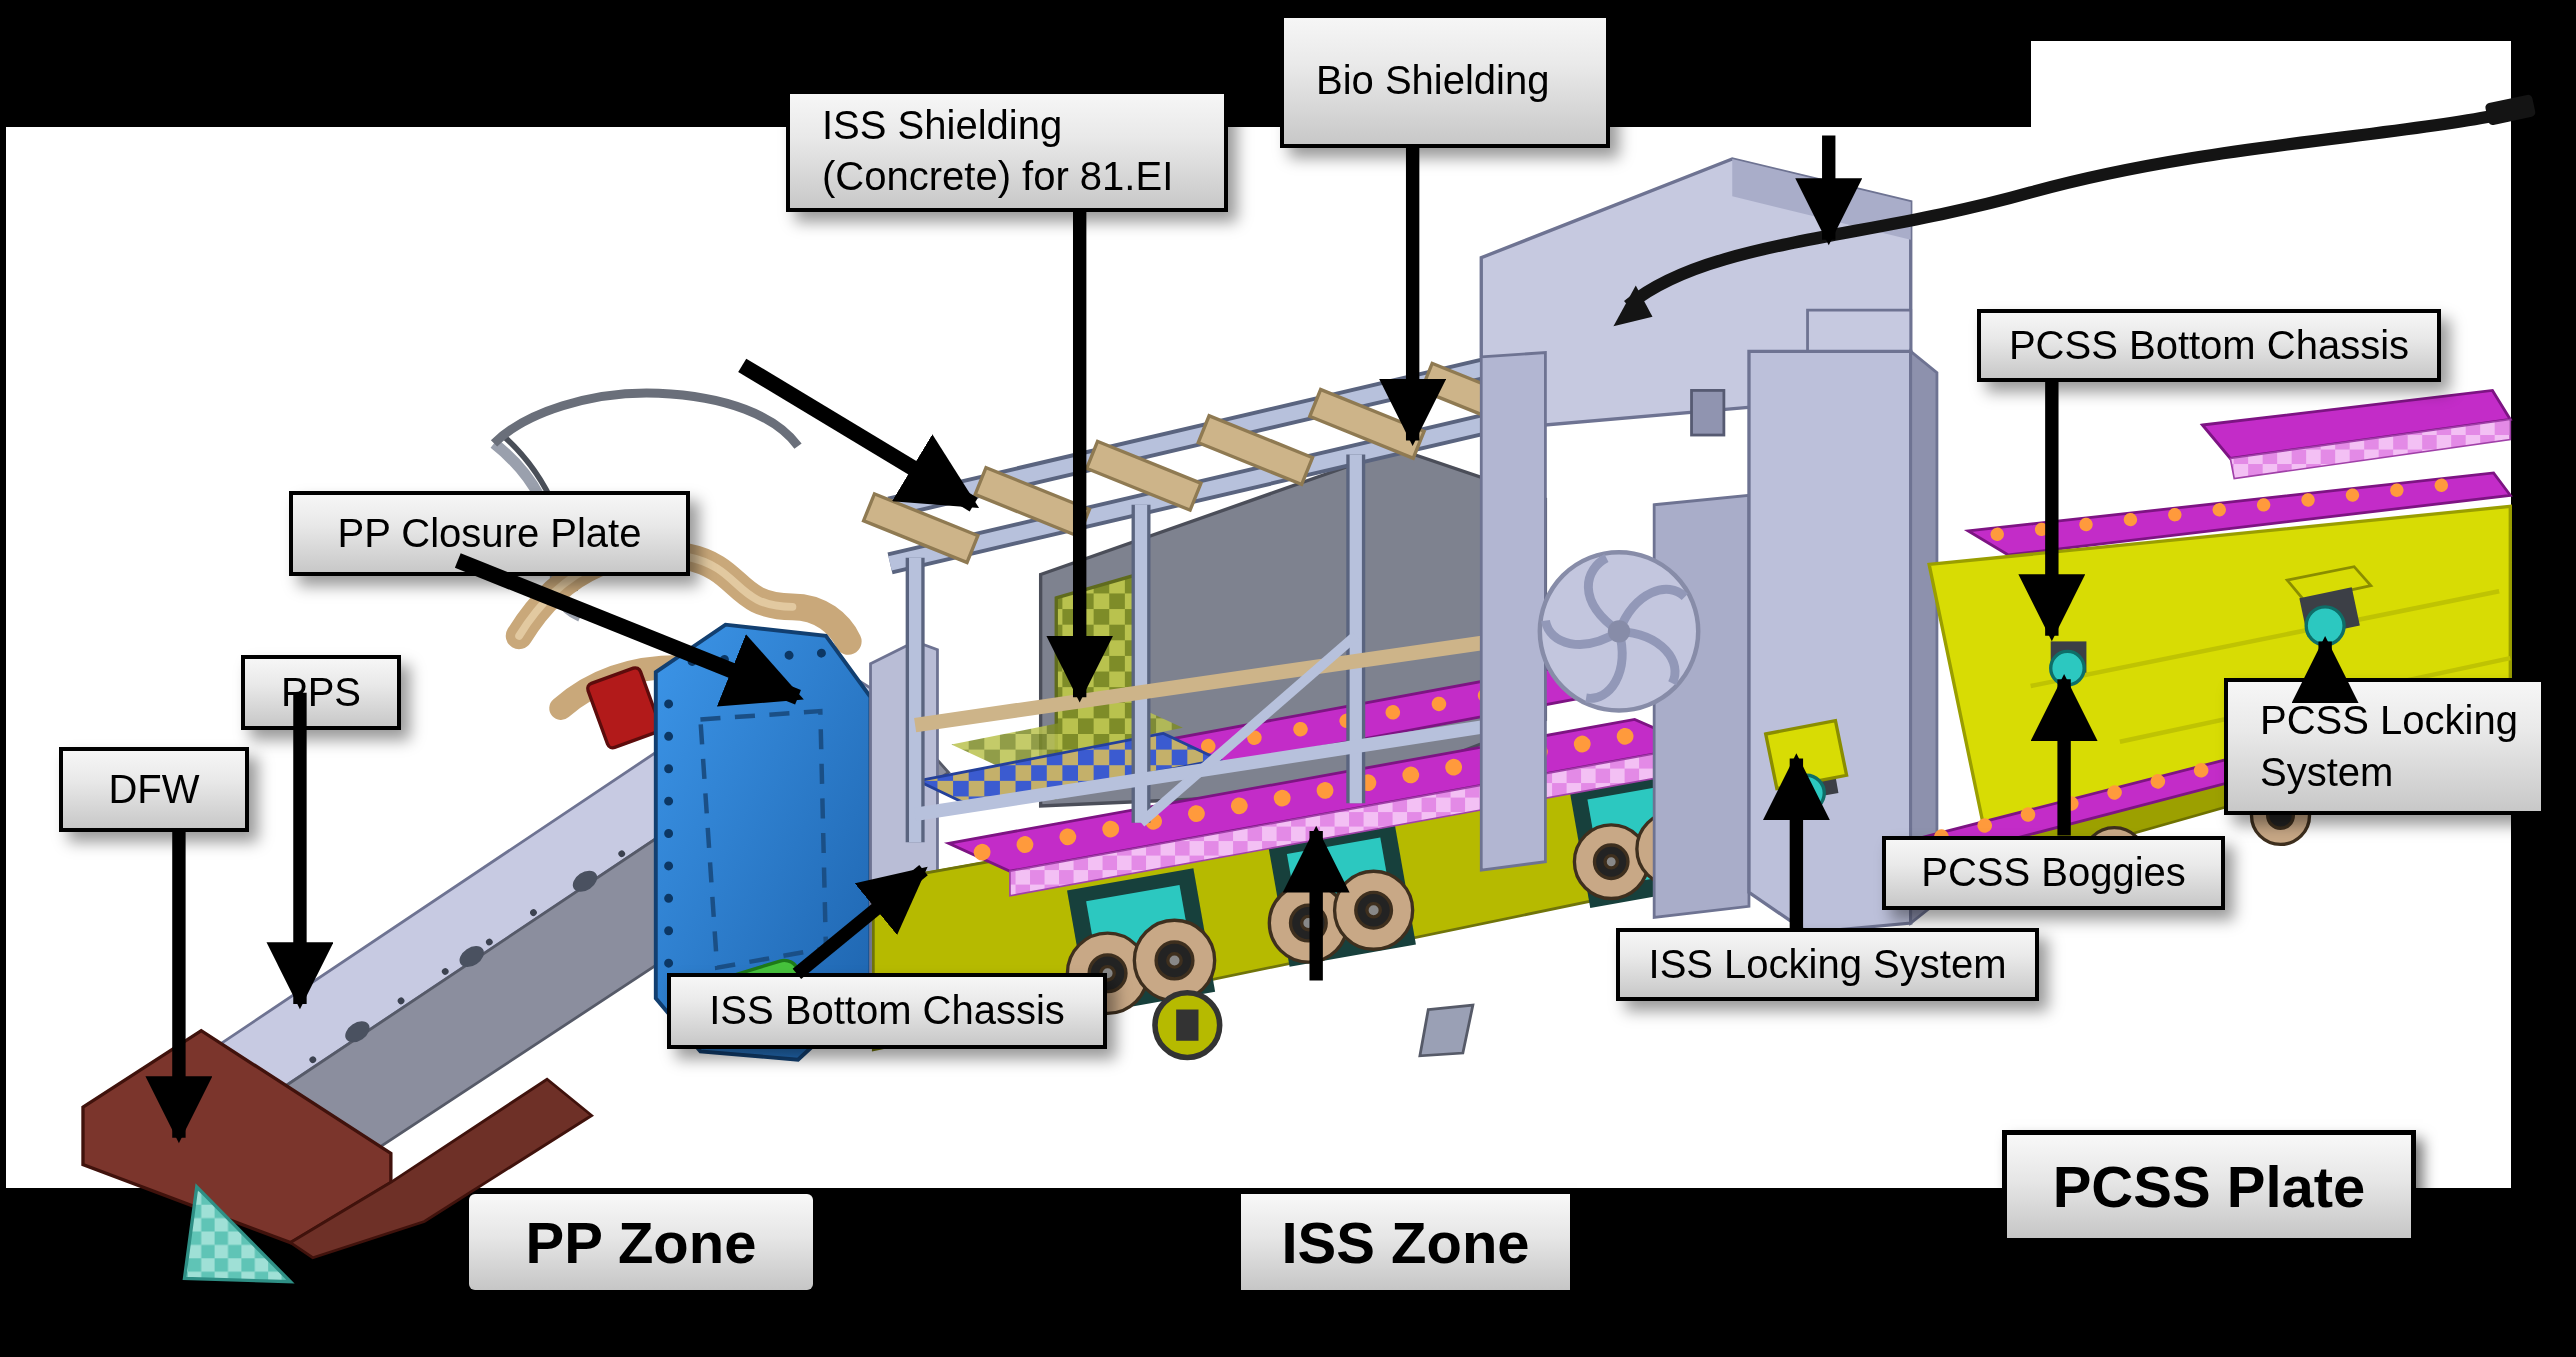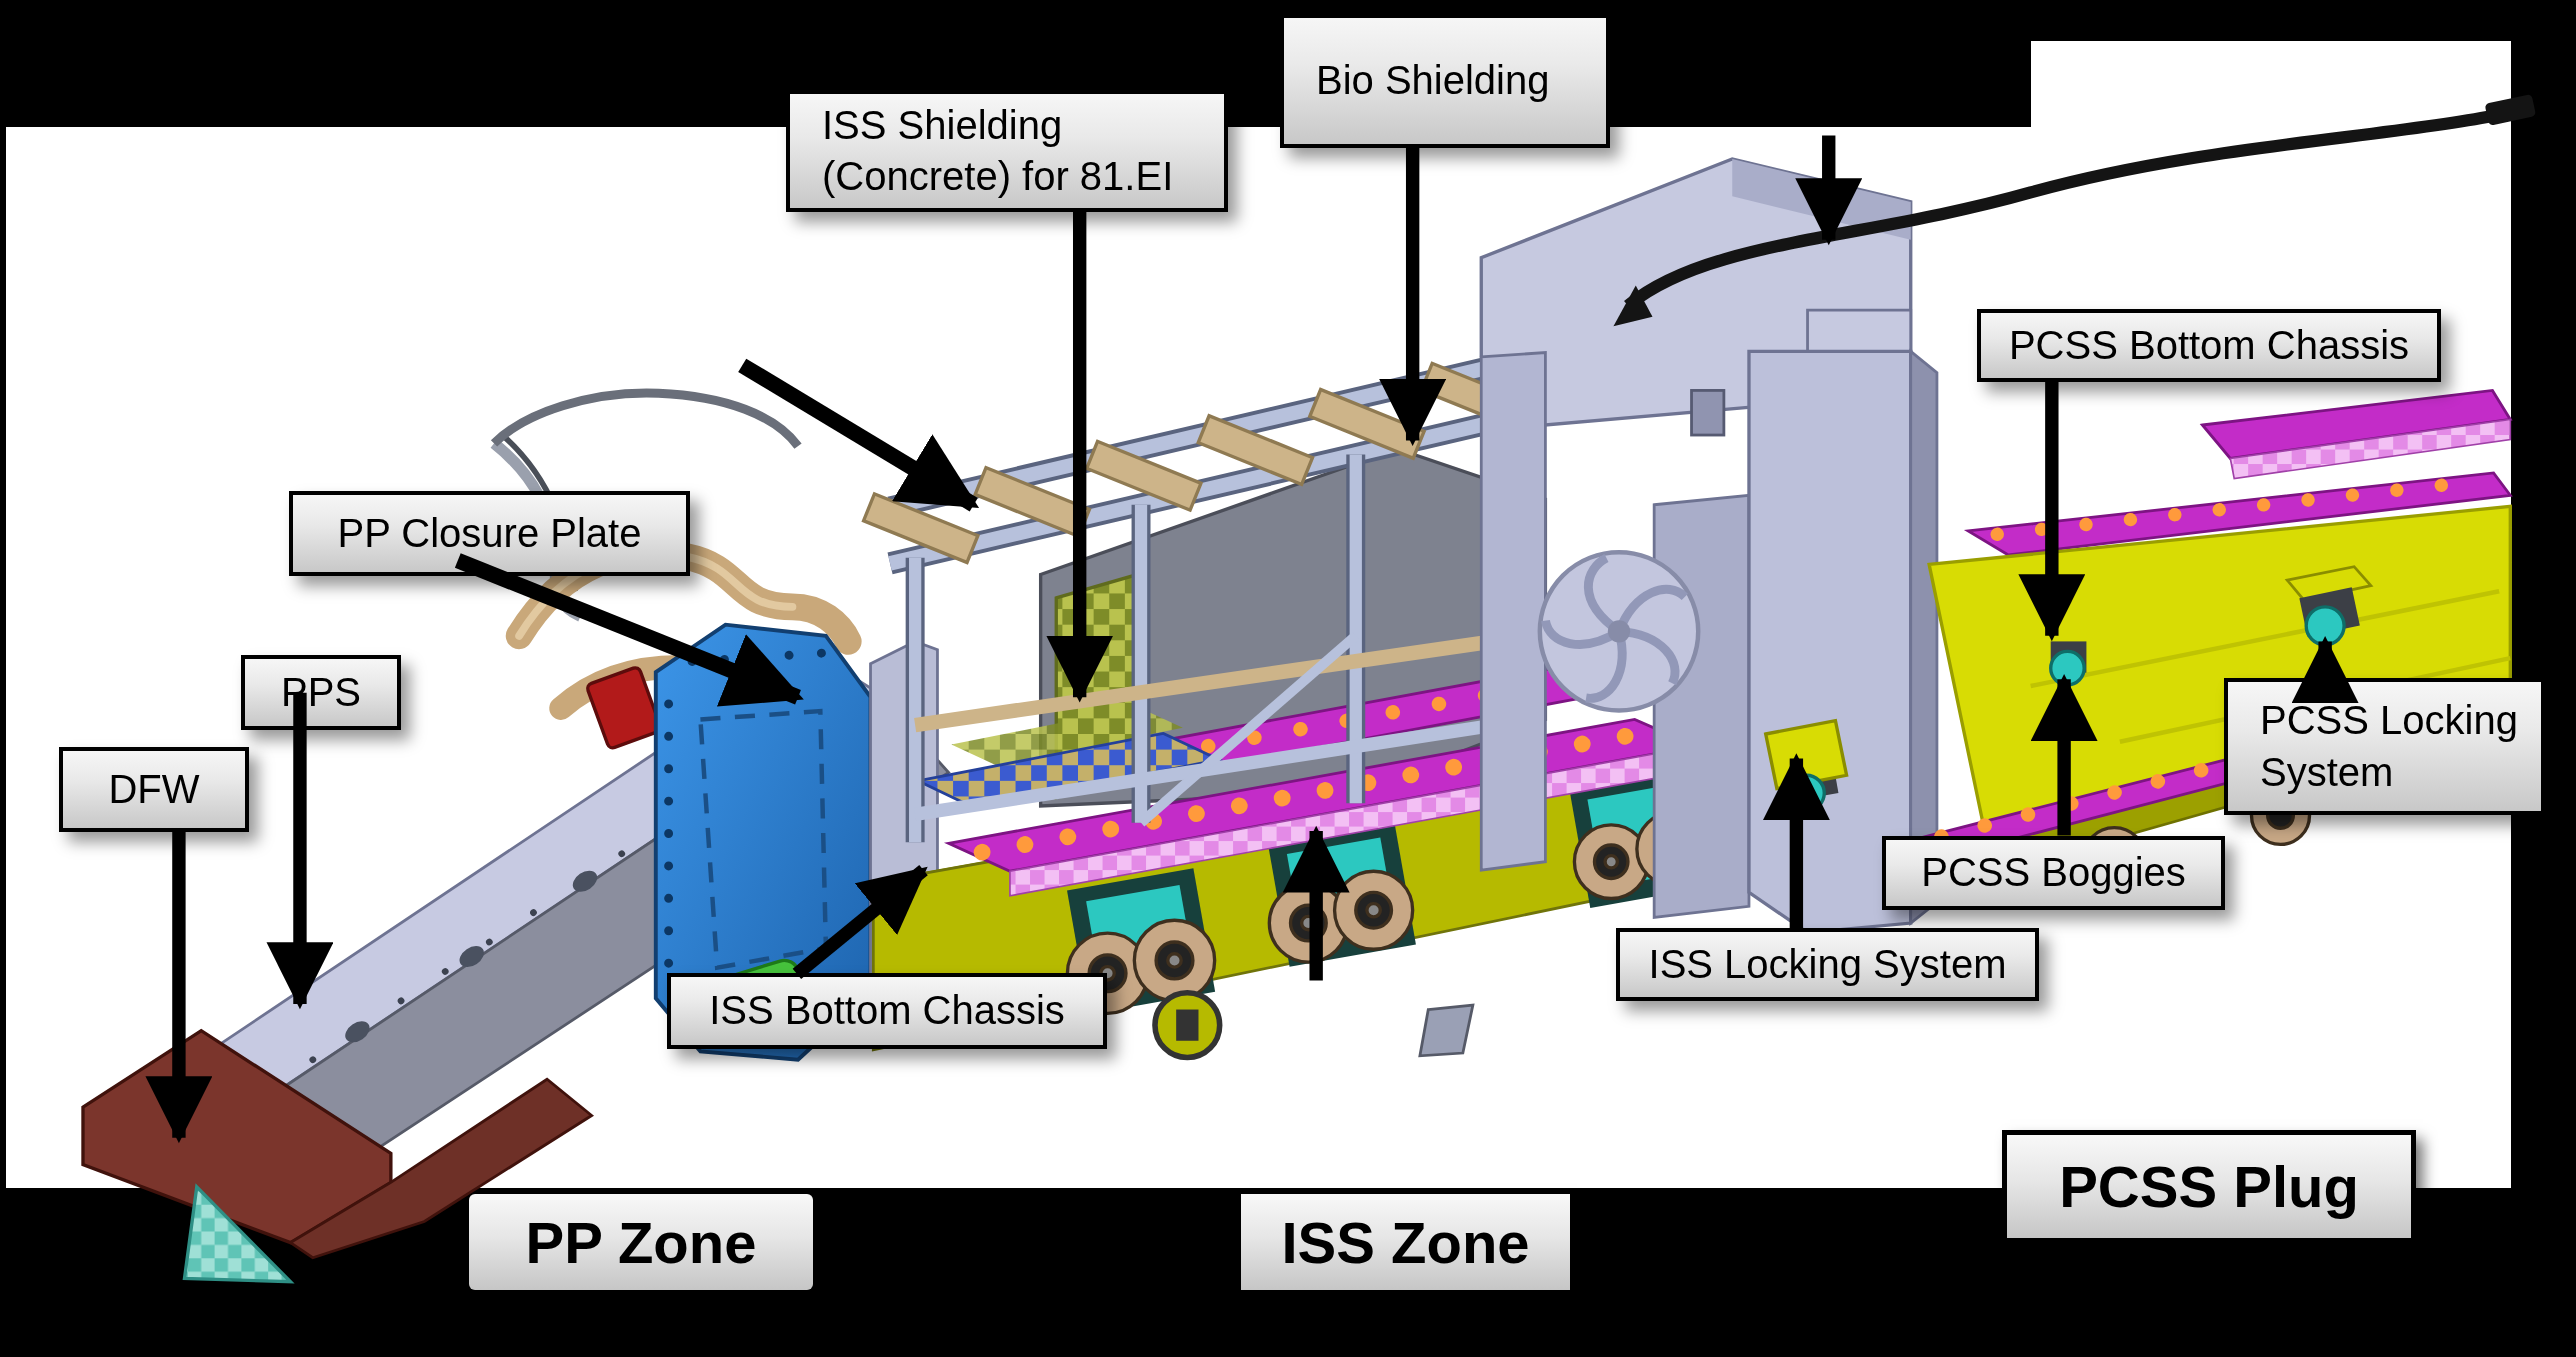--- a/index.html
+++ b/index.html
@@ -279,21 +279,21 @@
     <span></span>
   </div>
 
   <div class="zone" style="left:469px;top:1194px;width:344px;height:96px;border-radius:6px;">
     <span>PP Zone</span>
   </div>
   <div class="zone" style="left:1241px;top:1194px;width:329px;height:96px;">
     <span>ISS Zone</span>
   </div>
   <div class="zone bordered" style="left:2002px;top:1130px;width:414px;height:113px;">
-    <span>PCSS Plug</span>
+    <span>PCSS Plate</span>
   </div>
 
   <svg id="arrows" width="2576" height="1357" viewBox="0 0 4617 2433">
     <defs>
       <marker id="ah" markerWidth="6" markerHeight="5" refX="4.6" refY="2.5" orient="auto" markerUnits="strokeWidth">
         <path d="M0,0 L5,2.5 L0,5 Z" fill="#000"></path>
       </marker>
     </defs>
     <g stroke="#000" stroke-width="24" fill="none">
       <line x1="1935" y1="380" x2="1935" y2="1250" marker-end="url(#ah)"></line>

